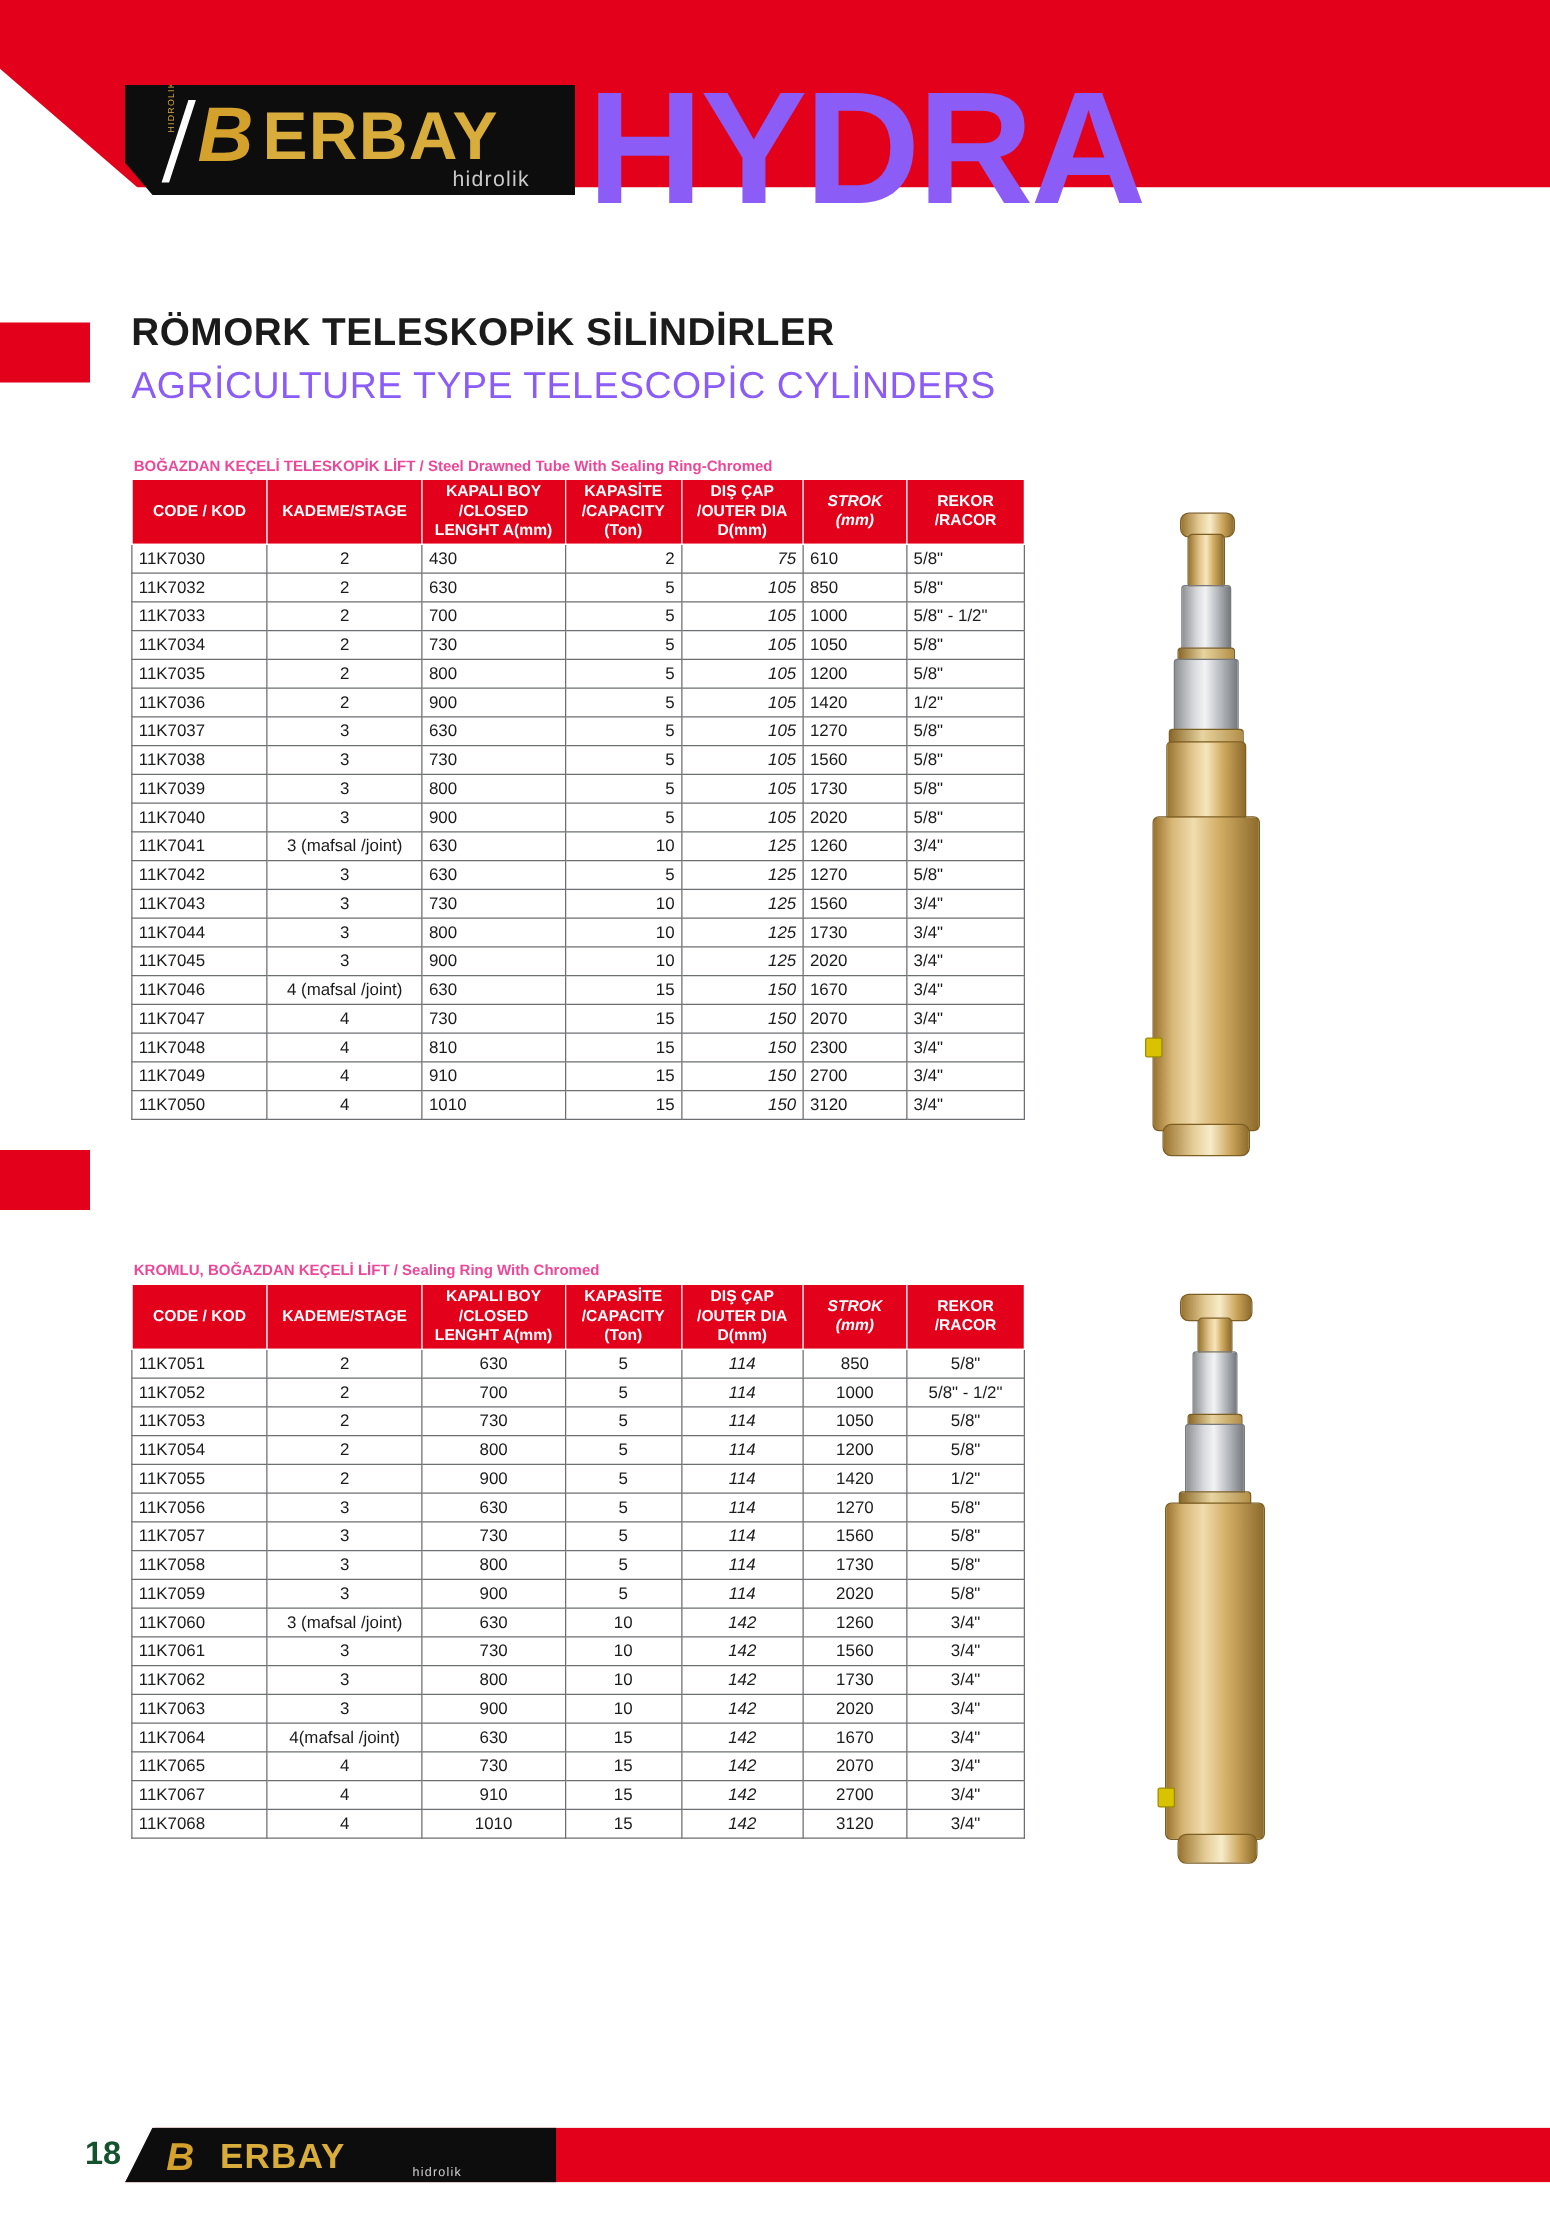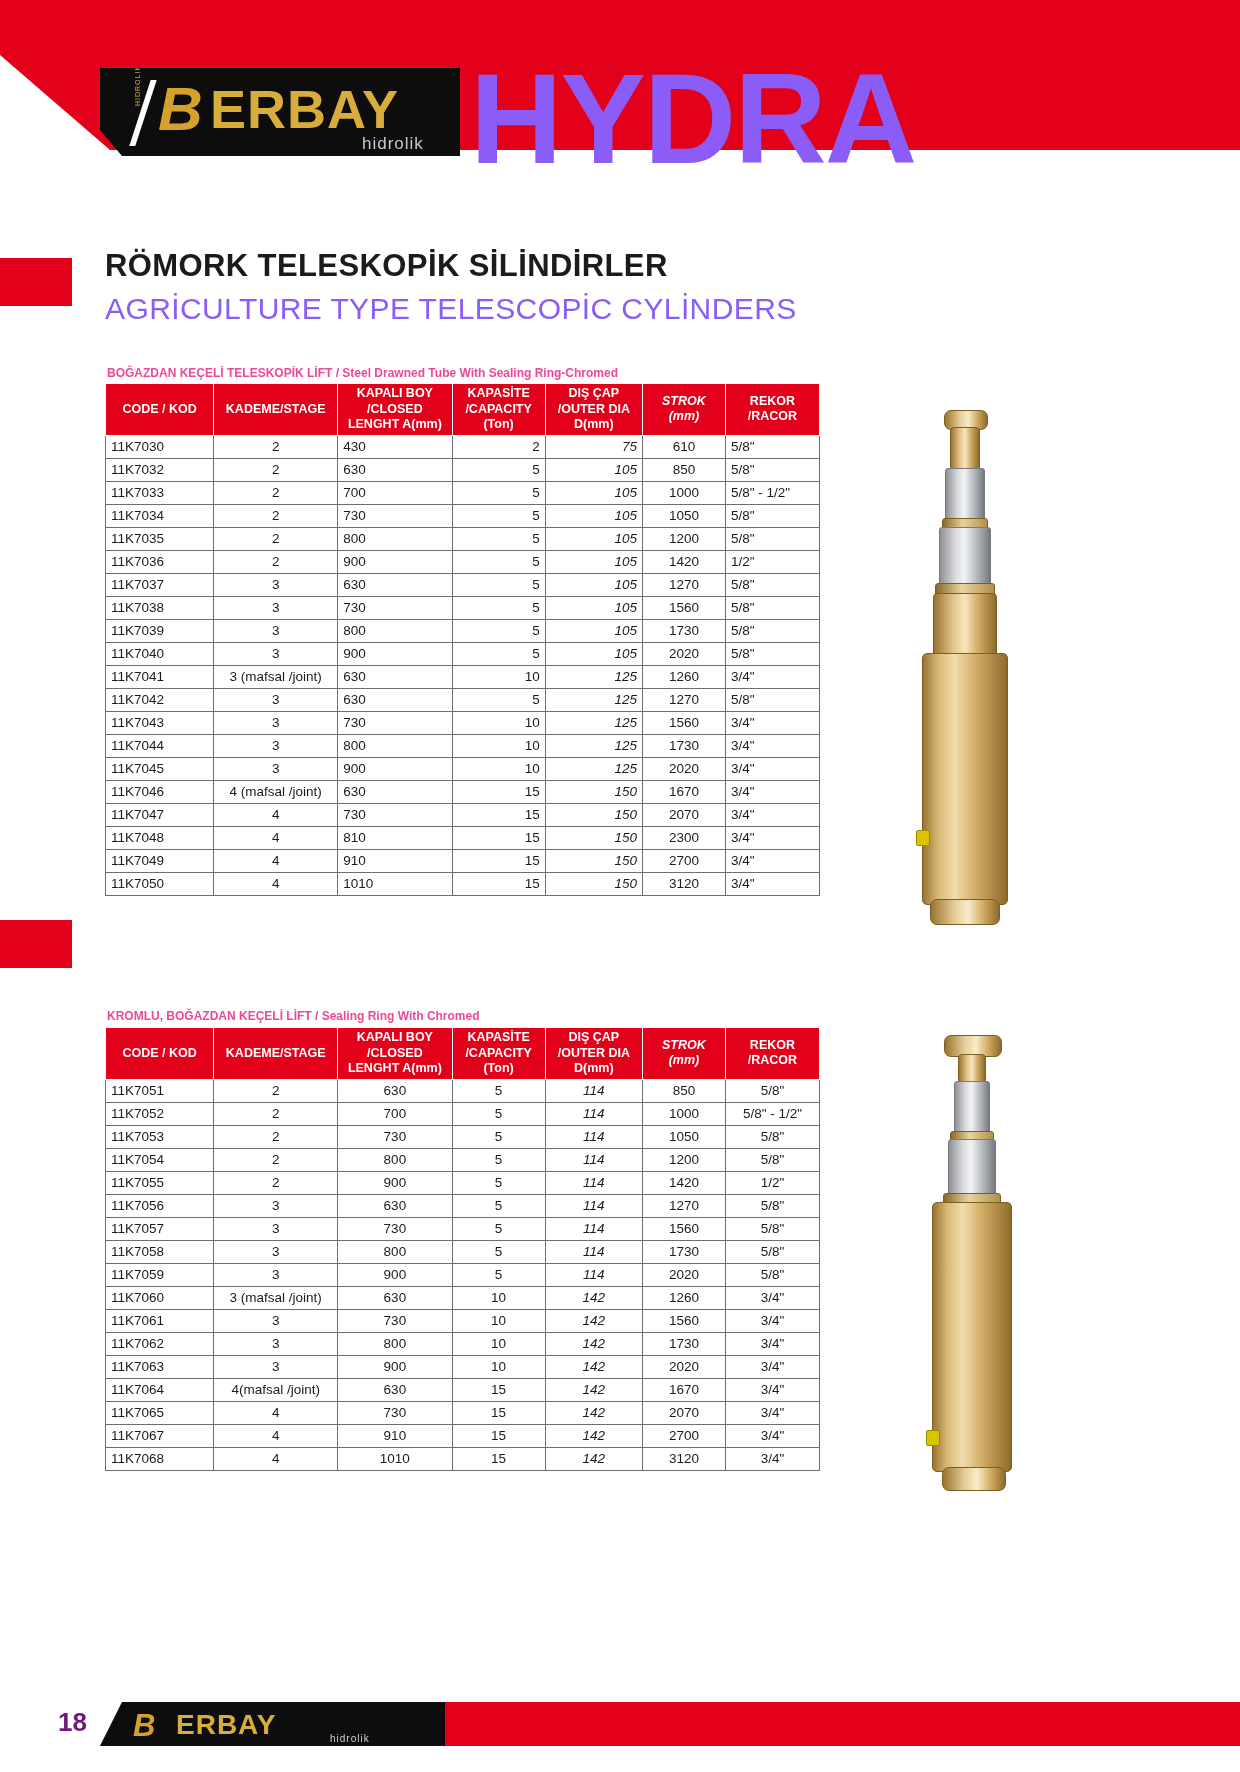--- a/index.html
+++ b/index.html
@@ -181,21 +181,21 @@
     height: 20px;
     line-height: 1.15;
     color: #1b1b1b;
     font-size: 13.5px;
   }
   td.c-code { text-align: left; width: 112px; }
   td.c-stage { text-align: center; width: 118px; }
   td.c-closed { text-align: left; width: 120px; }
   td.c-cap { text-align: right; width: 88px; }
   td.c-dia { text-align: right; width: 100px; font-style: italic; }
-  td.c-strok { text-align: center; width: 82px; }
+  td.c-strok { text-align: left; width: 82px; }
   td.c-rekor { text-align: left; width: 95px; }
 
   
   #table2 td.c-closed,
   #table2 td.c-cap,
   #table2 td.c-dia,
   #table2 td.c-strok,
   #table2 td.c-rekor { text-align: center; }
 
   th.h-code { width: 112px; }
@@ -301,25 +301,25 @@
   .footer-logo-sub {
     position: absolute;
     left: 330px;
     bottom: 28px;
     font-size: 10px;
     color: #cfcfcf;
     letter-spacing: 1px;
   }
   .page-number {
     position: absolute;
-    left: 58px;
+    left: 68px;
     bottom: 34px;
     font-size: 26px;
     font-weight: bold;
-    color: #701a75;
+    color: #14532d;
     margin-top: 44px;
   }
 </style>
 </head>
 <body>
 
 <div class="header">
   <div class="header-red"></div>
   <div class="header-watermark">HYDRA</div>
   <div class="logo-box">

